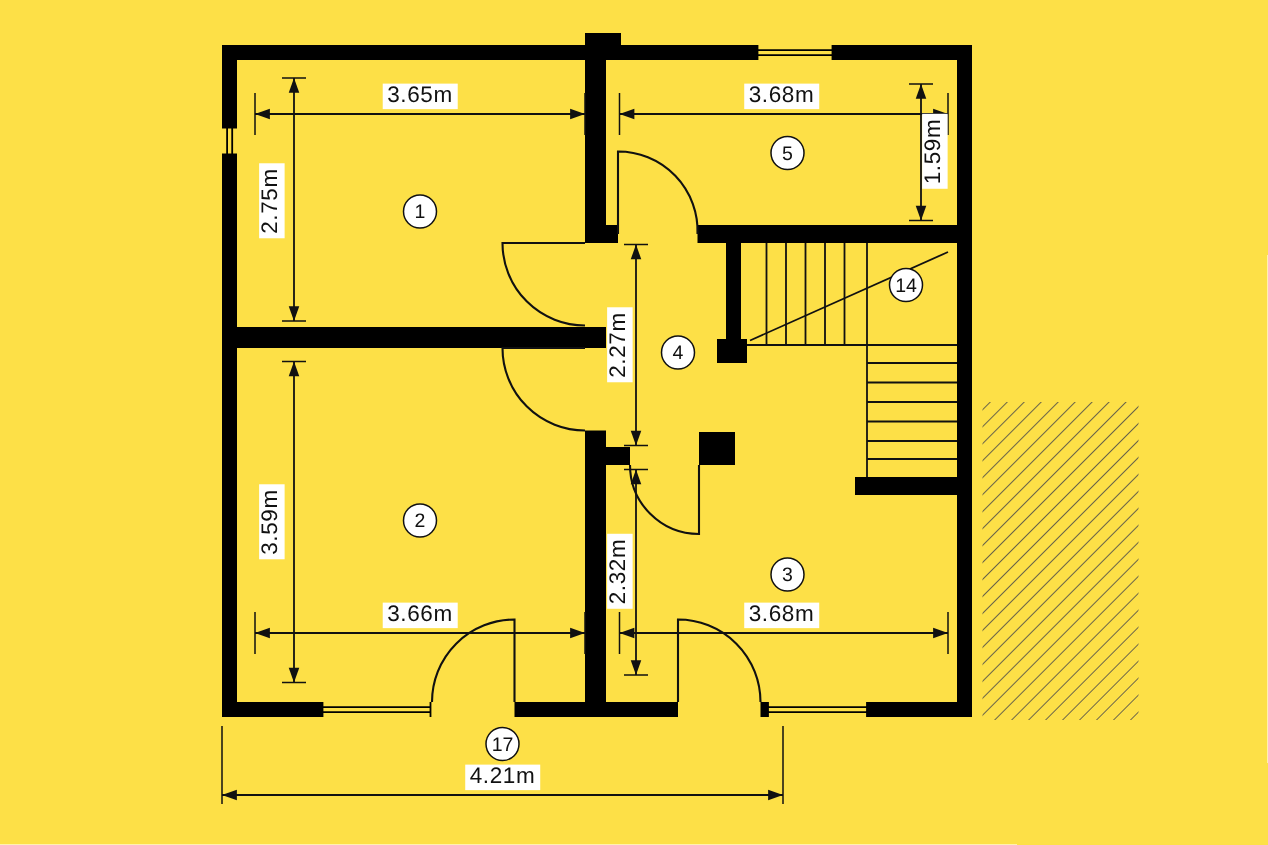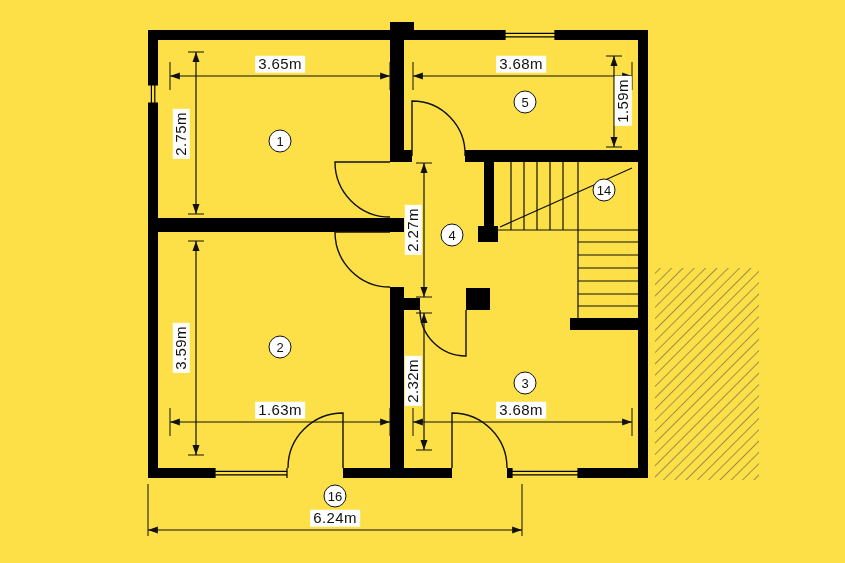--- a/index.html
+++ b/index.html
@@ -107,25 +107,25 @@
     </g>
   </svg>
 
   <div class="dim" style="left:280px;top:64px">3.65m</div>
   <div class="dim" style="left:521px;top:64px">3.68m</div>
   <div class="dim v" style="left:181px;top:134px">2.75m</div>
   <div class="dim v" style="left:623px;top:101px">1.59m</div>
   <div class="dim v" style="left:413px;top:230px">2.27m</div>
   <div class="dim v" style="left:181px;top:348px">3.59m</div>
   <div class="dim v" style="left:413px;top:381px">2.32m</div>
-  <div class="dim" style="left:280px;top:410px">1.63m</div>
+  <div class="dim" style="left:280px;top:410px">3.66m</div>
   <div class="dim" style="left:521px;top:410px">3.68m</div>
-  <div class="dim" style="left:335px;top:518px">6.24m</div>
+  <div class="dim" style="left:335px;top:518px">4.21m</div>
 
   <div class="room-circle" style="left:280px;top:141px">1</div>
   <div class="room-circle" style="left:280px;top:347px">2</div>
   <div class="room-circle" style="left:525px;top:383px">3</div>
   <div class="room-circle" style="left:452px;top:235px">4</div>
   <div class="room-circle" style="left:525px;top:102px">5</div>
   <div class="room-circle" style="left:604px;top:190px">14</div>
-  <div class="room-circle" style="left:335px;top:496px">16</div>
+  <div class="room-circle" style="left:335px;top:496px">17</div>
 
 </div>
 
 </body></html>

